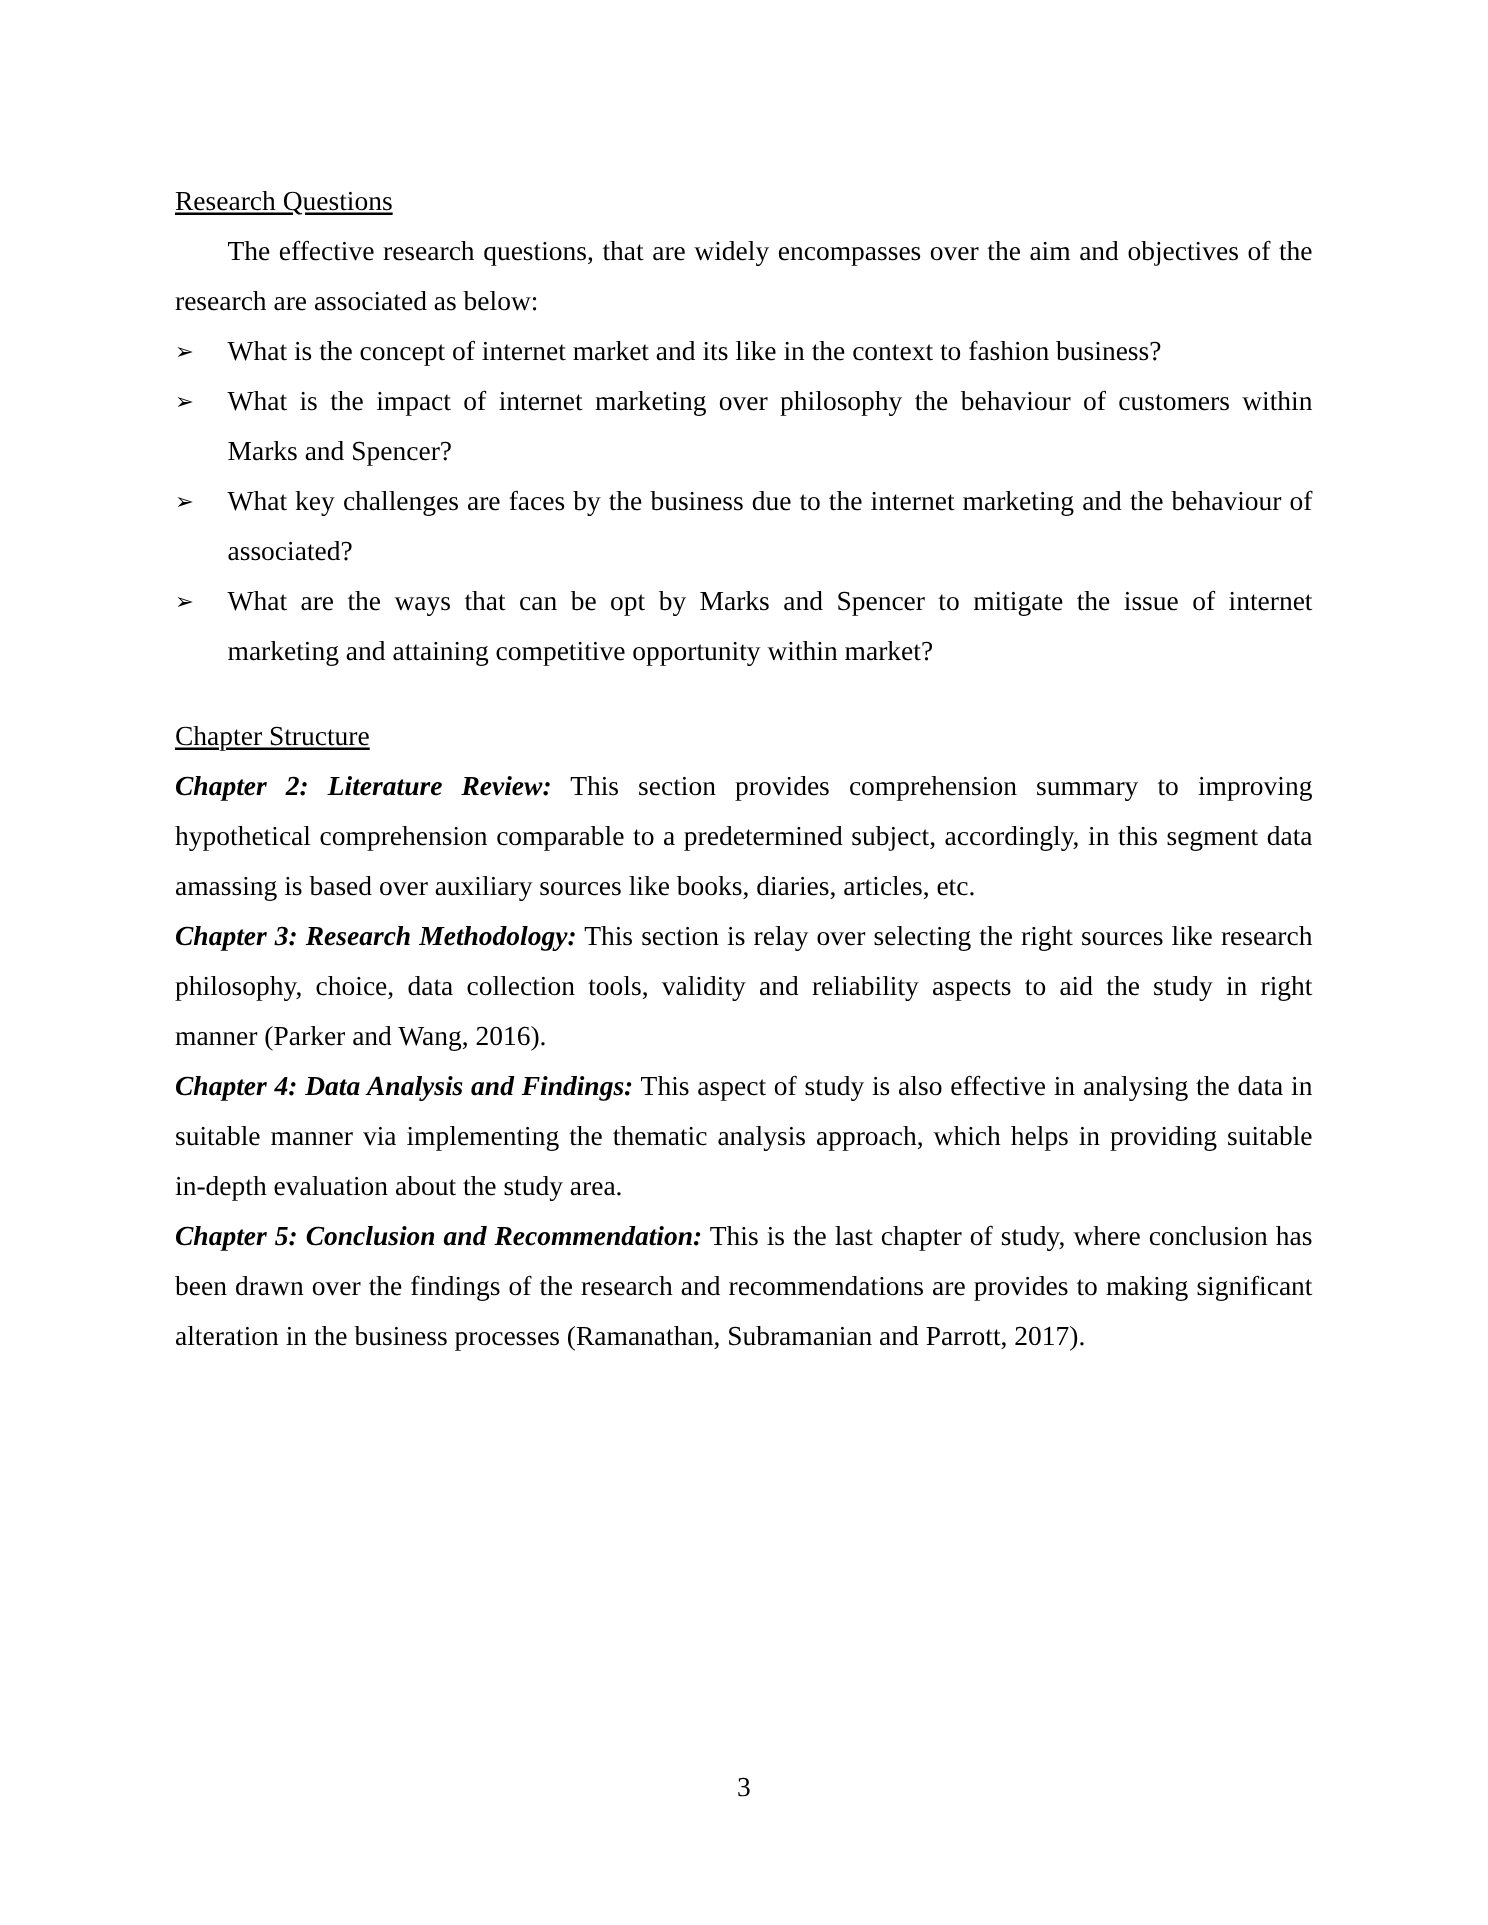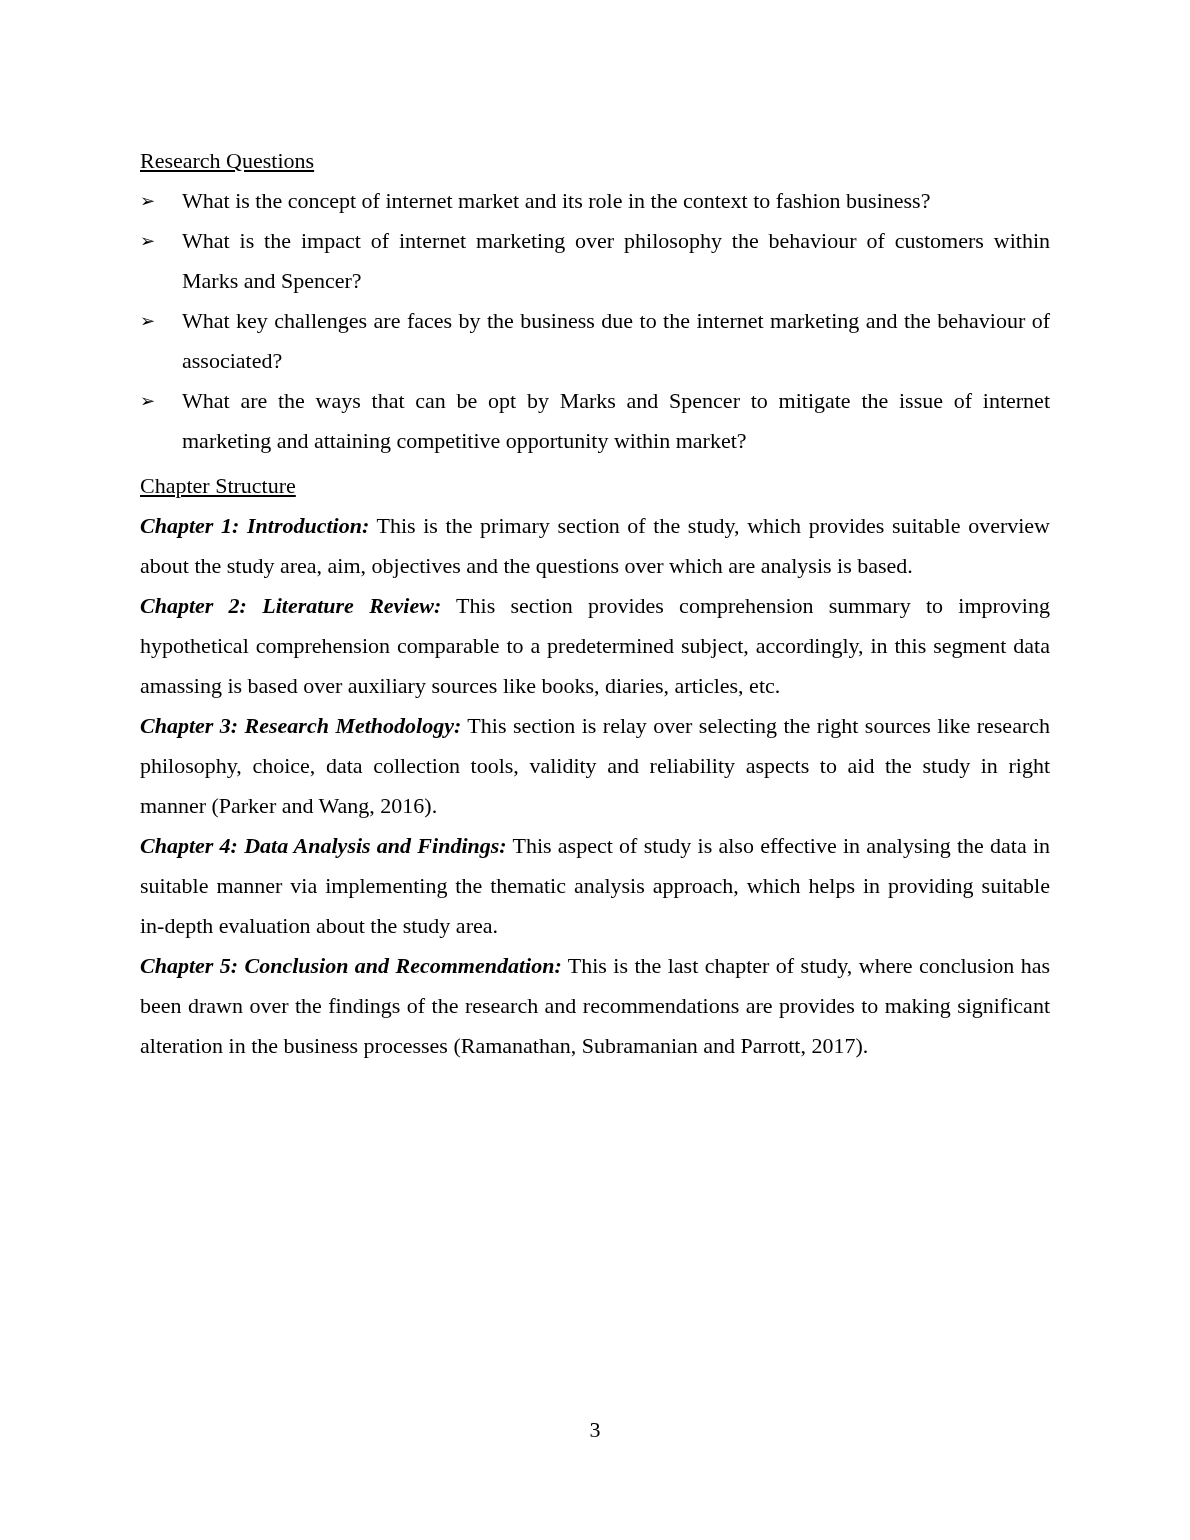--- a/index.html
+++ b/index.html
@@ -18,21 +18,21 @@
     padding: 141px 140px 0 140px;
     font-size: 22px;
     line-height: 40px;
   }
   .heading {
     font-size: 22px;
     font-weight: normal;
     text-decoration: underline;
     line-height: 40px;
   }
-  .heading.second { margin-top: 5px; text-decoration: underline; }
+  .heading.second { margin-top: 28px; text-decoration: underline; }
   .para { text-align: justify; }
   .indent1 { text-indent: 42px; }
   .indent2 { text-indent: 56px; }
   .bullet-list { list-style: none; }
   .bullet-item { display: flex; }
   .marker {
     flex: 0 0 42px;
     width: 42px;
     font-size: 18px;
     line-height: 40px;
@@ -49,47 +49,44 @@
     font-size: 22px;
   }
 </style>
 </head>
 <body>
 
 <div class="page">
 
   <h2 class="heading">Research Questions</h2>
 
+  <p class="para indent1">The effective research questions, that are widely encompasses over the aim and objectives of the research are associated as below:</p>
 
   <ul class="bullet-list">
     <li class="bullet-item">
       <span class="marker">➢</span>
-      <span class="bullet-text">What is the concept of internet market and its role in the context to fashion business?</span>
+      <span class="bullet-text">What is the concept of internet market and its like in the context to fashion business?</span>
     </li>
     <li class="bullet-item">
       <span class="marker">➢</span>
       <span class="bullet-text">What is the impact of internet marketing over philosophy the behaviour of customers within Marks and Spencer?</span>
     </li>
     <li class="bullet-item">
       <span class="marker">➢</span>
       <span class="bullet-text">What key challenges are faces by the business due to the internet marketing and the behaviour of associated?</span>
     </li>
     <li class="bullet-item">
       <span class="marker">➢</span>
       <span class="bullet-text">What are the ways that can be opt by Marks and Spencer to mitigate the issue of internet marketing and attaining competitive opportunity within market?</span>
     </li>
   </ul>
 
   <h2 class="heading second">Chapter Structure</h2>
 
 
-  <p class="chapter-para">
-    <span class="chapter-label">Chapter 1: Introduction:</span>
-    <span class="chapter-text">This is the primary section of the study, which provides suitable overview about the study area, aim, objectives and the questions over which are analysis is based.</span>
-  </p>
 
   <p class="chapter-para">
     <span class="chapter-label">Chapter 2: Literature Review:</span>
     <span class="chapter-text">This section provides comprehension summary to improving hypothetical comprehension comparable to a predetermined subject, accordingly, in this segment data amassing is based over auxiliary sources like books, diaries, articles, etc.</span>
   </p>
 
   <p class="chapter-para">
     <span class="chapter-label">Chapter 3: Research Methodology:</span>
     <span class="chapter-text">This section is relay over selecting the right sources like research philosophy, choice, data collection tools, validity and reliability aspects to aid the study in right manner (Parker and Wang, 2016).</span>
   </p>

